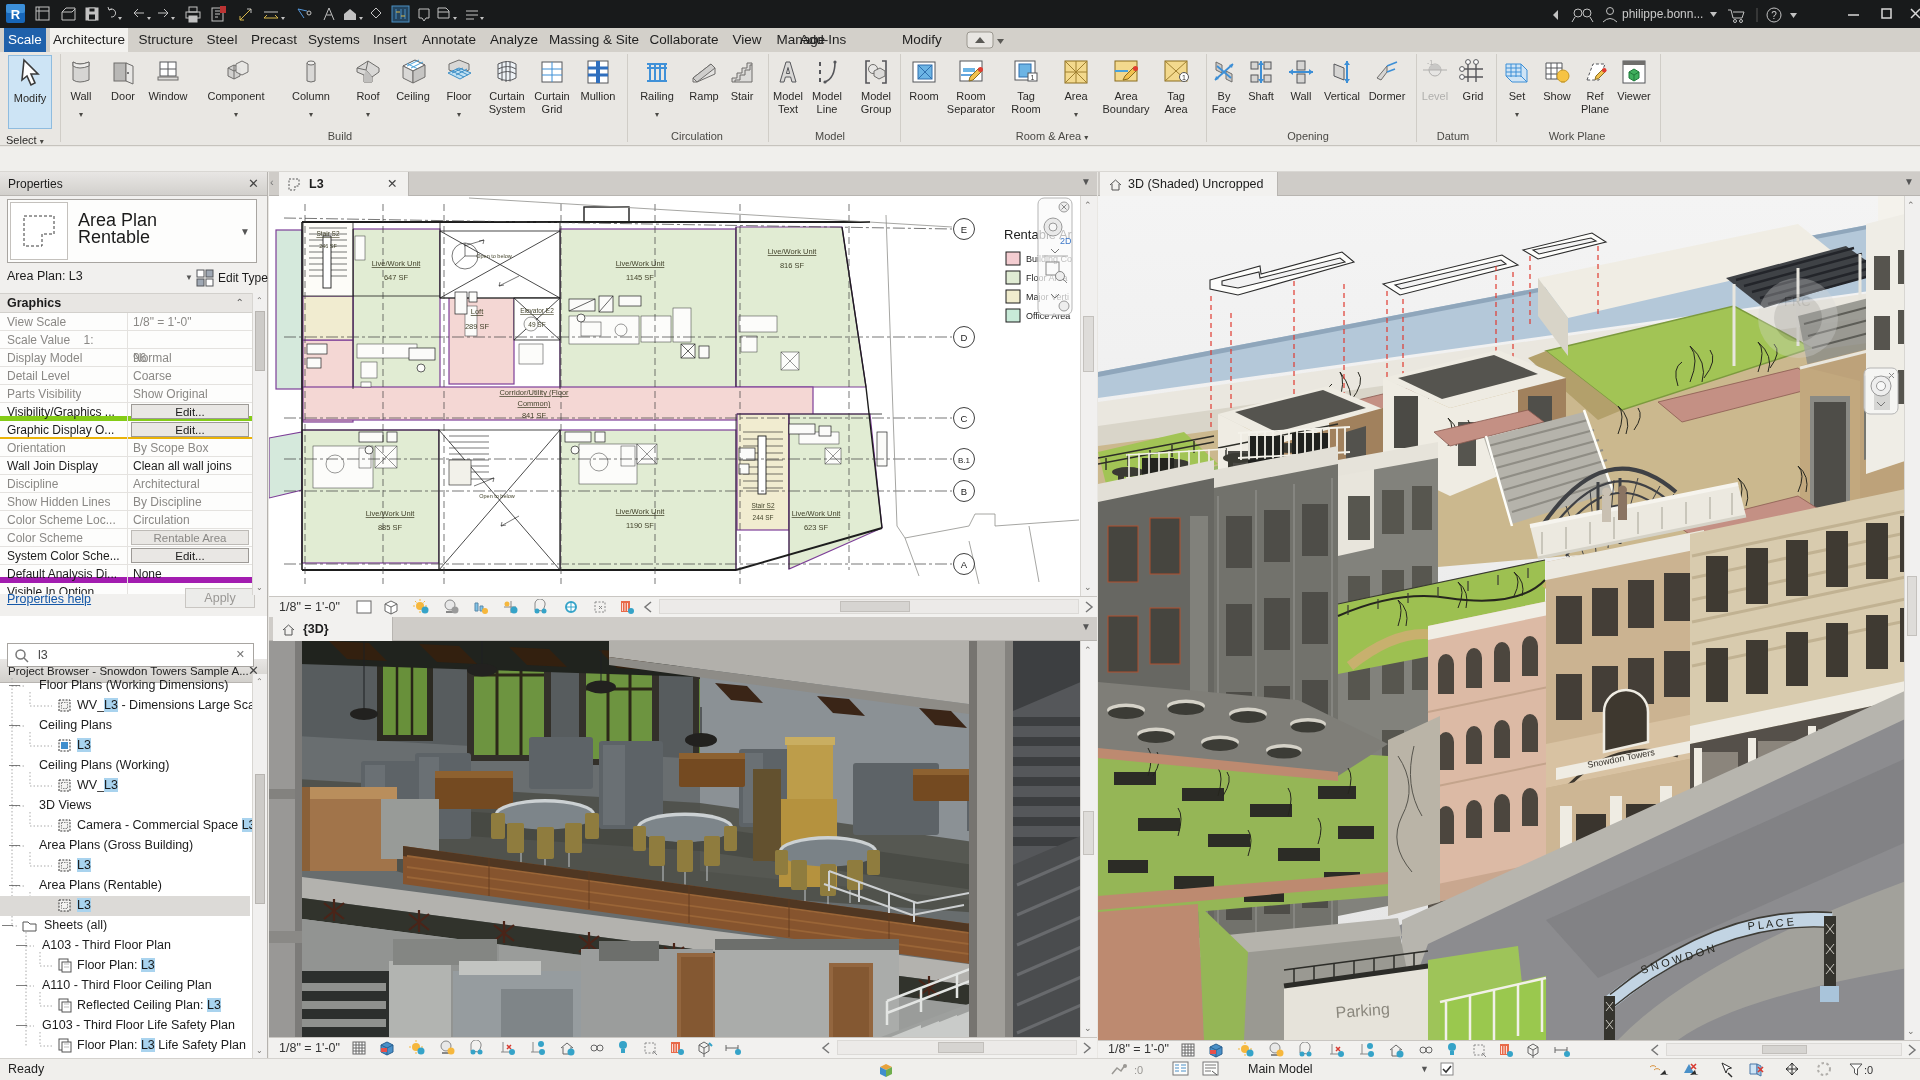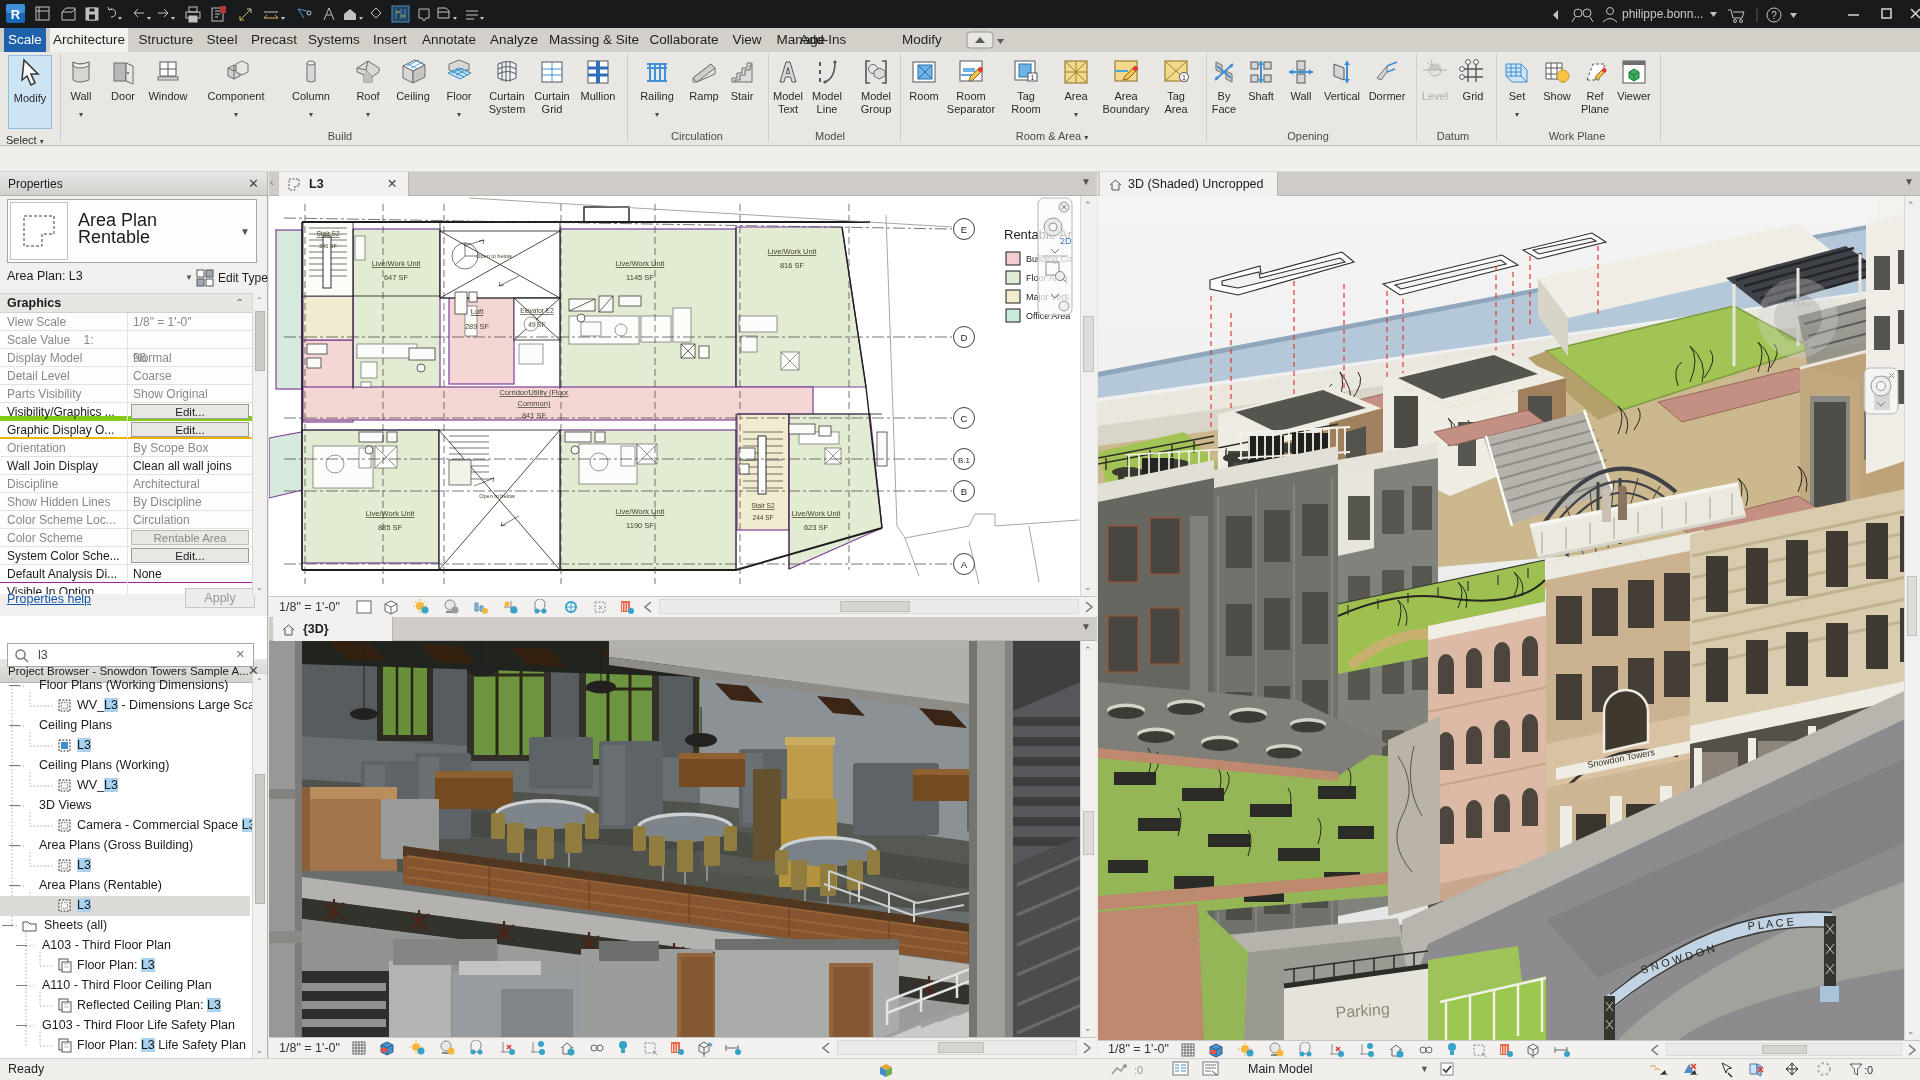--- a/index.html
+++ b/index.html
@@ -624,21 +624,21 @@
 <div class="abs" style="left:0;top:216px;width:252px;height:18px;border-bottom:1px solid #e4e2df;">
           <span class="abs" style="left:7px;top:2px;font-size:12px;color:#8a8885;white-space:nowrap;overflow:hidden;max-width:118px;">Color Scheme</span>
           <span class="abs" style="left:127px;top:0;width:1px;height:18px;background:#e4e2df;"></span>
           <span class="abs" style="left:131px;top:1px;width:118px;height:15px;background:#e9e7e4;border:1px solid #bdbab6;font-size:11.5px;color:#8a8885;text-align:center;line-height:14px;">Rentable Area</span>
         </div>
 <div class="abs" style="left:0;top:234px;width:252px;height:18px;border-bottom:1px solid #e4e2df;">
           <span class="abs" style="left:7px;top:2px;font-size:12px;color:#1b1b1b;white-space:nowrap;overflow:hidden;max-width:118px;">System Color Sche...</span>
           <span class="abs" style="left:127px;top:0;width:1px;height:18px;background:#e4e2df;"></span>
           <span class="abs" style="left:131px;top:1px;width:118px;height:15px;background:#e9e7e4;border:1px solid #9d9a96;font-size:11.5px;color:#1b1b1b;text-align:center;line-height:14px;">Edit...</span>
         </div>
-<div class="abs" style="left:0;top:252px;width:252px;height:18px;border-bottom:1px solid #a21caf;padding-left:16px;">
+<div class="abs" style="left:0;top:252px;width:252px;height:18px;border-bottom:6px solid #a21caf;padding-left:16px;">
           <span class="abs" style="left:7px;top:2px;font-size:12px;color:#1b1b1b;white-space:nowrap;overflow:hidden;max-width:118px;">Default Analysis Di...</span>
           <span class="abs" style="left:127px;top:0;width:1px;height:18px;background:#e4e2df;"></span>
           <span class="abs" style="left:133px;top:2px;font-size:12px;color:#1b1b1b;white-space:nowrap;">None</span>
         </div>
 <div class="abs" style="left:0;top:270px;width:252px;height:18px;border-bottom:1px solid #e4e2df;">
           <span class="abs" style="left:7px;top:2px;font-size:12px;color:#1b1b1b;white-space:nowrap;overflow:hidden;max-width:118px;">Visible In Option</span>
           <span class="abs" style="left:127px;top:0;width:1px;height:18px;background:#e4e2df;"></span>
           <span class="abs" style="left:133px;top:14px;font-size:12px;color:#1b1b1b;white-space:nowrap;">all</span>
         </div>
 </div>

